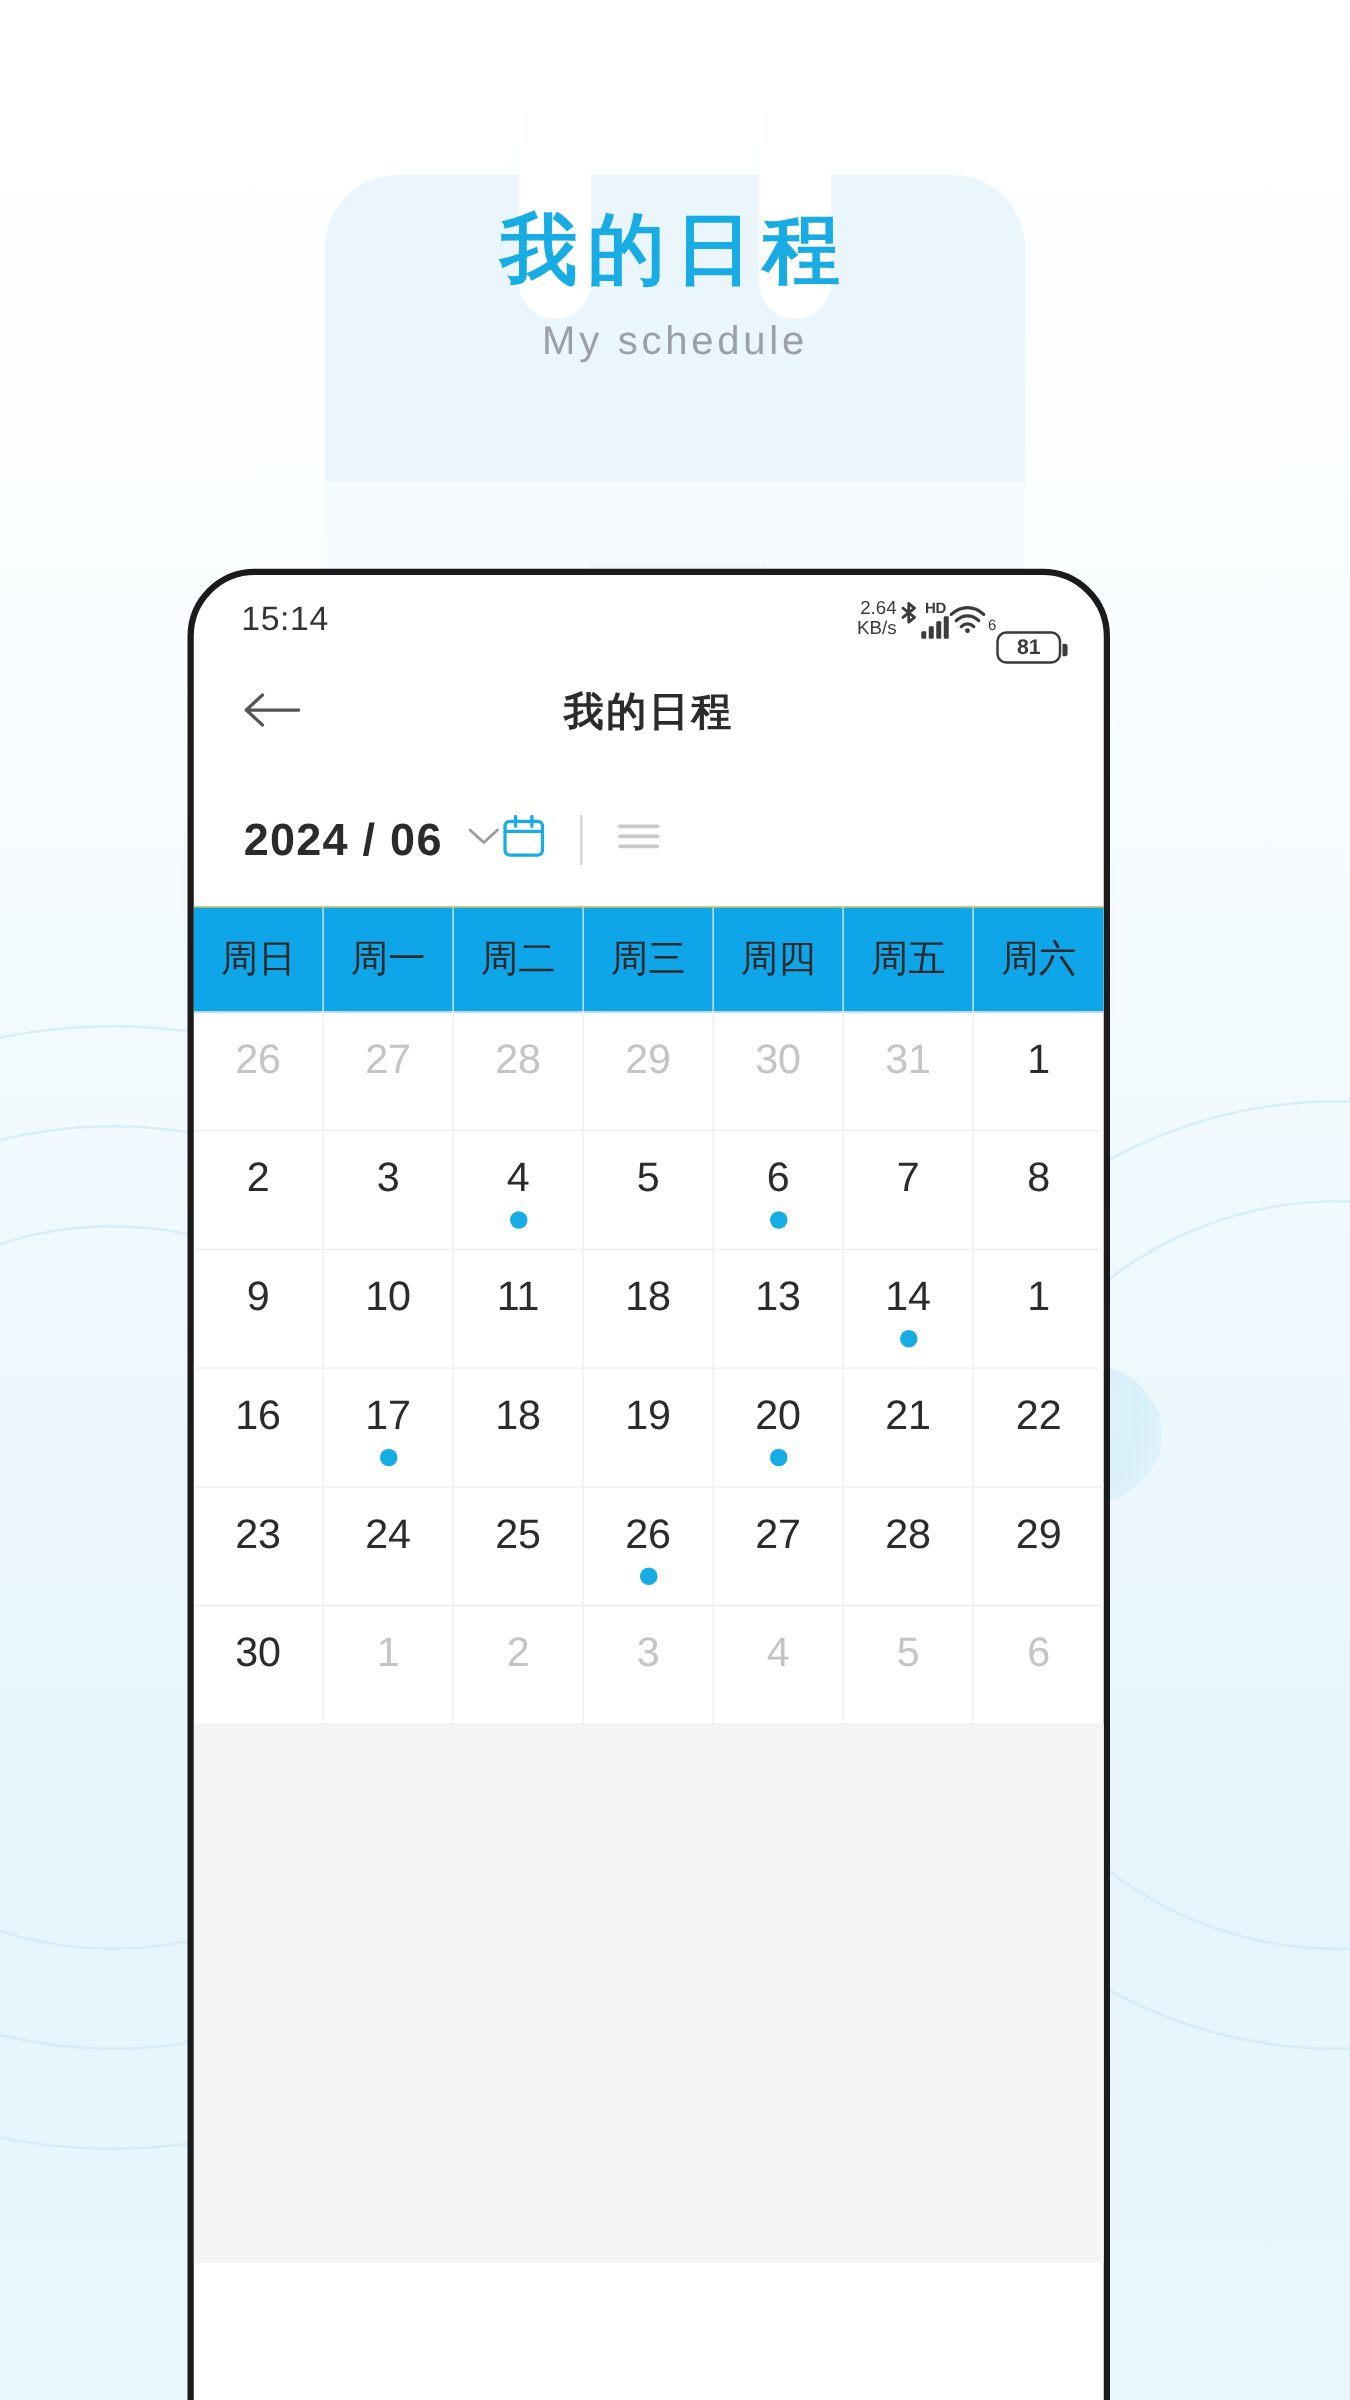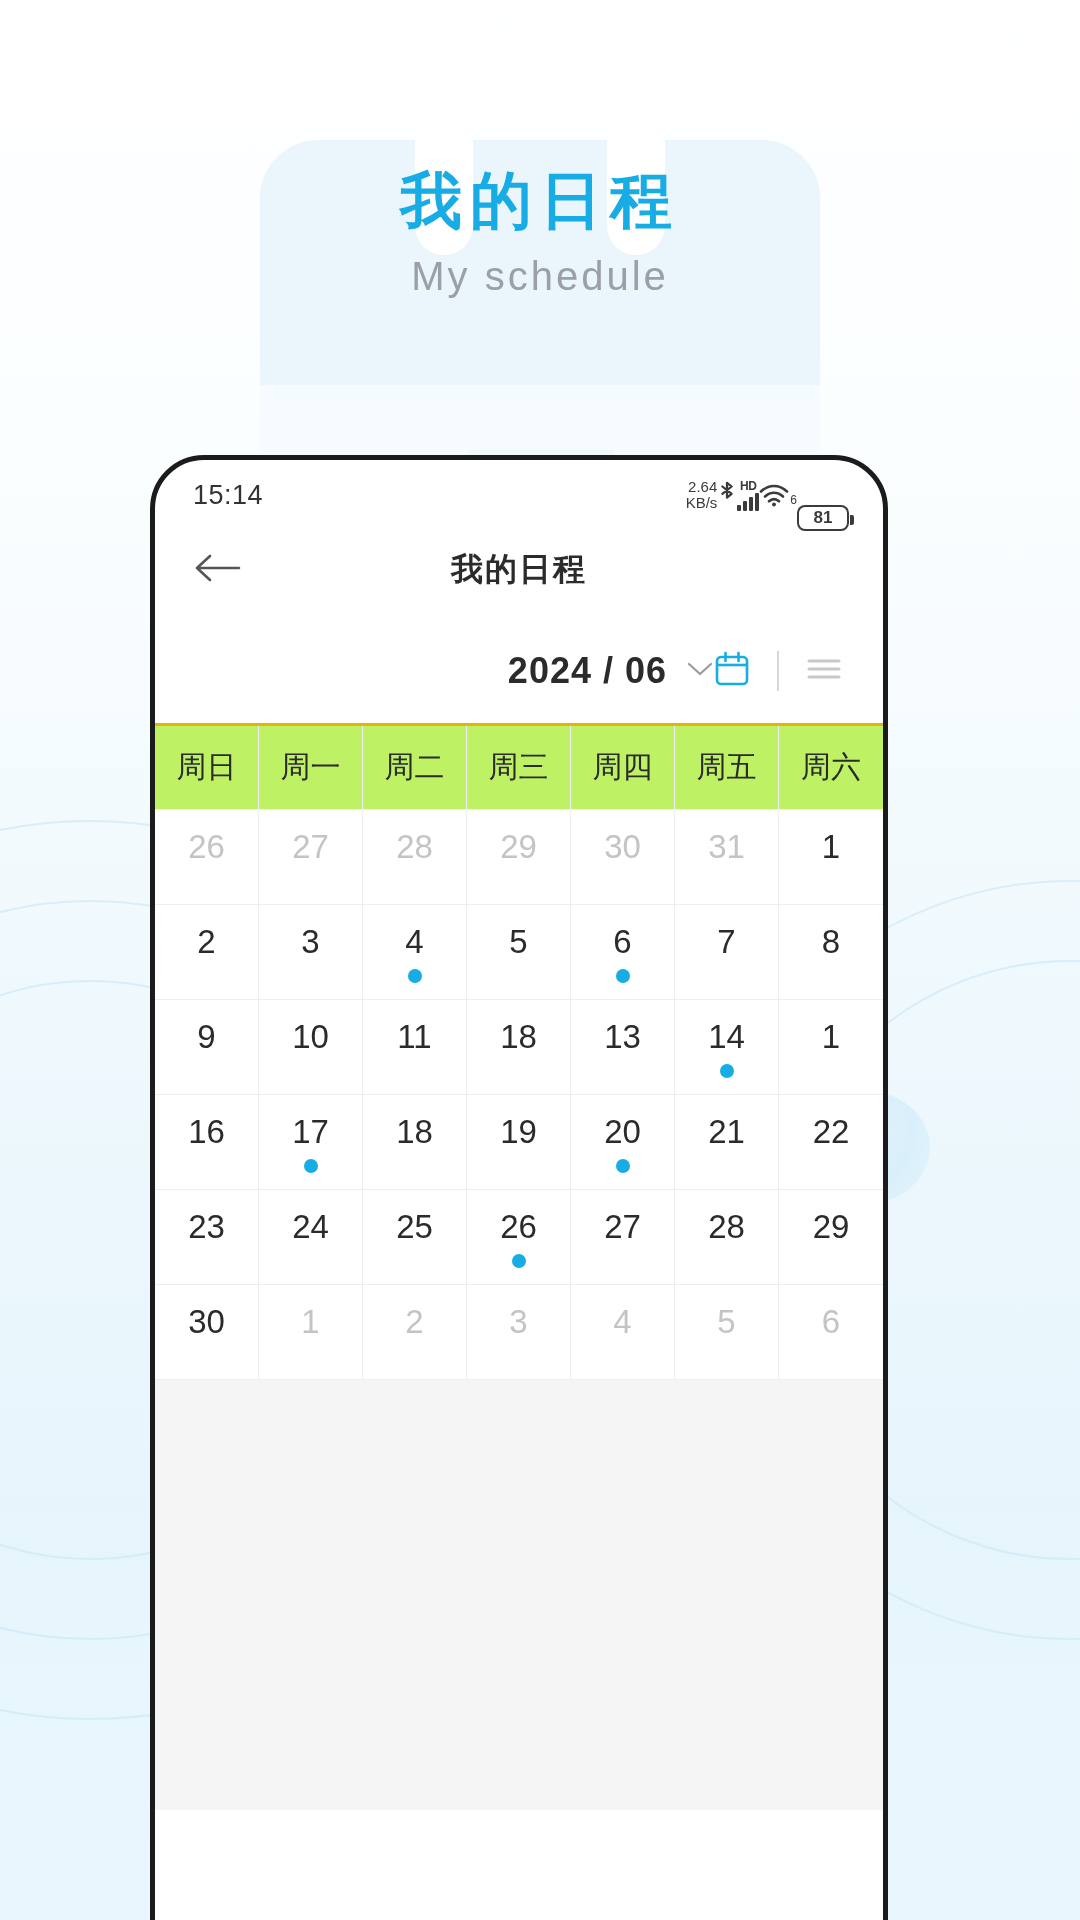--- a/index.html
+++ b/index.html
@@ -49,21 +49,21 @@
     opacity:.9;
   }
 
   
   .hero { position:absolute; left:0; right:0; top:165px; z-index:3; text-align:center; }
   .hero-title {
     font-size:62px; font-weight:700; color:#17ace4; letter-spacing:8px;
     line-height:1.15;
   }
   .hero-sub {
-    margin-top:18px; font-size:40px; font-weight:400; color:#9aa0a6; letter-spacing:3px;
+    margin-top:18px; font-size:32px; font-weight:400; color:#9aa0a6; letter-spacing:3px;
   }
 
   
   #phone {
     position:absolute; left:150px; top:455px; width:738px; height:1520px;
     background:#ffffff; border:5px solid #1b1b1b;
     border-radius:54px 54px 0 0; z-index:5; overflow:hidden;
   }
 
   
@@ -95,31 +95,31 @@
   
   .appbar { height:96px; display:flex; align-items:center; position:relative; padding:0 36px; }
   .back-btn { width:54px; height:54px; display:flex; align-items:center; justify-content:center; cursor:pointer; }
   .appbar-title {
     position:absolute; left:0; right:0; text-align:center; font-size:32px;
     font-weight:700; color:#2b2b2b; letter-spacing:2px; pointer-events:none;
   }
 
   
   .monthbar {
-    height:108px; display:flex; align-items:center; justify-content:flex-end;
-    padding:0 40px; border-bottom:3px solid #eab308;
+    height:108px; display:flex; align-items:center; justify-content:flex-start;
+    padding:0 40px; border-bottom:1px solid #eab308;
   }
   .month-left { display:flex; align-items:center; gap:20px; cursor:pointer; }
   .month-text { font-size:36px; font-weight:700; color:#2b2b2b; letter-spacing:1px; }
   .chev { width:26px; height:14px; }
   .month-right { display:flex; align-items:center; gap:26px; }
   .vdiv { width:2px; height:40px; background:#d8d8d8; }
 
   
-  .weekhead { display:grid; grid-template-columns:repeat(7,1fr); background:#bef264; }
+  .weekhead { display:grid; grid-template-columns:repeat(7,1fr); background:#0ea5e9; }
   .weekhead div {
     height:84px; display:flex; align-items:center; justify-content:center;
     font-size:30px; color:#2b2b2b; border-right:1px solid #eeeeee;
     border-bottom:1px solid #eeeeee;
   }
   .weekhead div:last-child { border-right:none; }
 
   .daygrid { display:grid; grid-template-columns:repeat(7,1fr); }
   .cell {
     height:95px; position:relative; border-right:1px solid #eeeeee;

